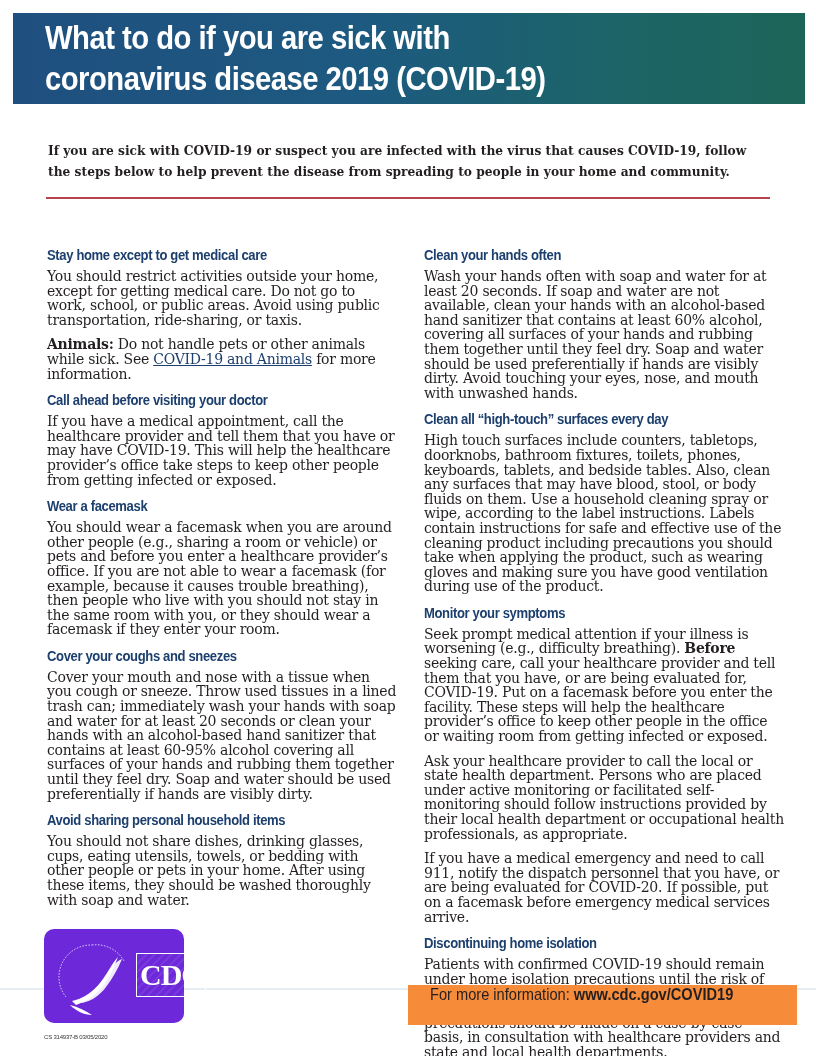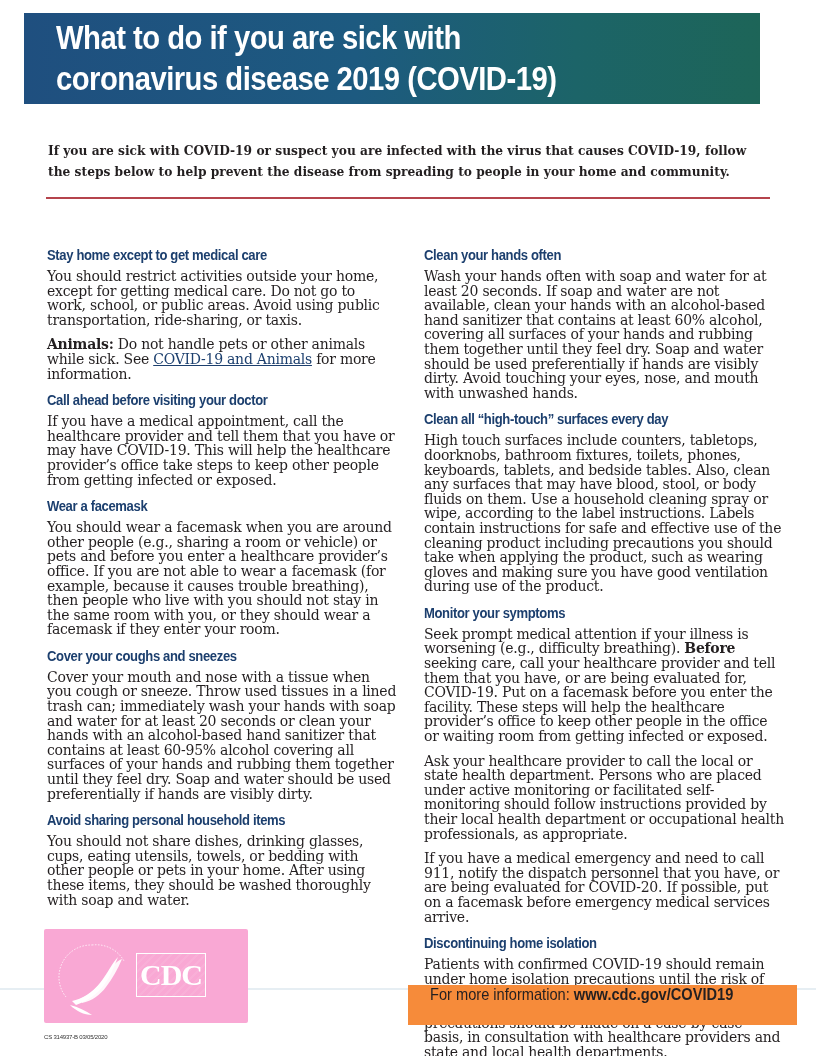--- a/index.html
+++ b/index.html
@@ -1,20 +1,20 @@
 <!DOCTYPE html>
 <html><head>
   <meta charset="utf-8">
   <style>
     * { box-sizing: border-box; margin: 0; padding: 0; }
     html, body { width: 816px; height: 1056px; background: #ffffff; overflow: hidden; }
     body { position: relative; font-family: "DejaVu Serif", serif; color: #231f20; }
 
     .header-banner {
-      position: absolute; left: 24px; top: 13px; width: 736px; height: 91px;
+      position: absolute; left: 13px; top: 13px; width: 792px; height: 91px;
       background: linear-gradient(90deg, #1f4f7f 0%, #1d5a80 45%, #1c6468 75%, #1d6558 100%);
       padding-left: 34px;
     }
     .header-title {
       position: absolute; left: 32px; top: 4px; width: 740px;
       font-family: "Liberation Sans", sans-serif; font-weight: bold;
       font-size: 34px; line-height: 41px; color: #ffffff; letter-spacing: -0.6px;
       transform: scaleX(0.86); transform-origin: left top;
     }
 
@@ -42,22 +42,22 @@
     }
     .para {
       font-family: "DejaVu Serif", serif; font-size: 14px; line-height: 14.6px;
       color: #231f20; letter-spacing: -0.25px; margin-bottom: 10px;
     }
     .para:last-child { margin-bottom: 0; }
     .para b { font-weight: bold; }
     .link { color: #1c3f6e; text-decoration: underline; }
 
     .cdc-logo {
-      position: absolute; left: 44px; top: 929px; width: 204px; height: 94px;
-      background: #f9a8d4; border-radius: 2px;
+      position: absolute; left: 44px; top: 929px; width: 140px; height: 94px;
+      background: #6d28d9; border-radius: 10px;
     }
     .hhs-eagle { position: absolute; left: 8px; top: 6px; width: 86px; height: 82px; }
     .cdc-box {
       position: absolute; left: 92px; top: 24px; width: 70px; height: 44px;
       border: 1.5px solid #ffffff;
       display: flex; align-items: center; justify-content: center;
       font-family: "Liberation Serif", serif; font-weight: bold; font-size: 30px;
       color: #ffffff; letter-spacing: -1px;
       background: repeating-linear-gradient(135deg, rgba(255,255,255,0.08) 0 2px, transparent 2px 6px);
     }

